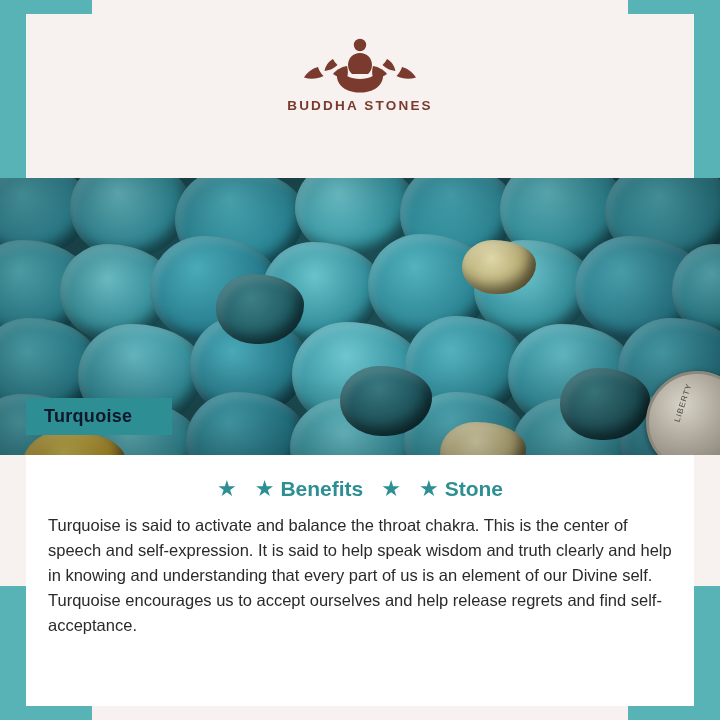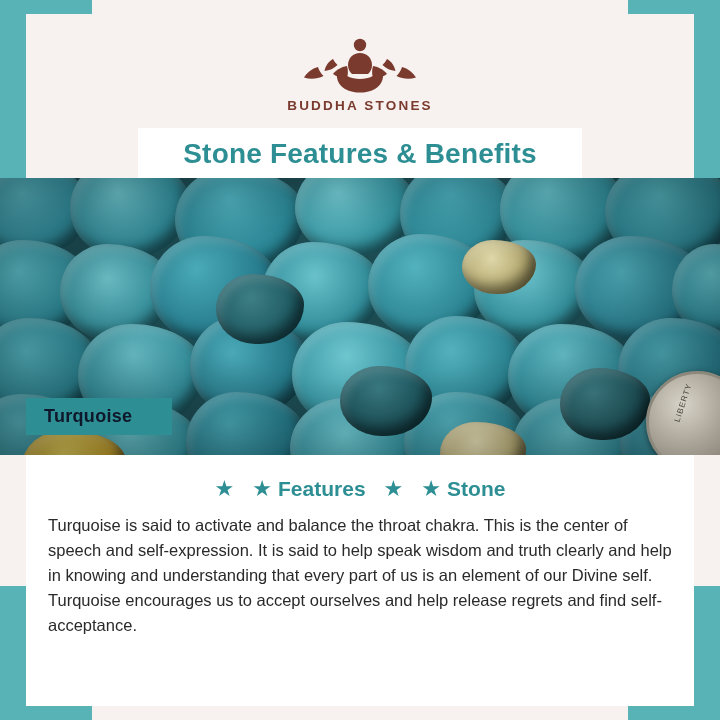--- a/index.html
+++ b/index.html
@@ -253,23 +253,20 @@
           <path d="M88 34c6 1 11 4 14 8-4 3-9 4.5-14 4-1.2-3.8-1.2-8 0-12z"></path>
           <path d="M75 47c-9 0-17-4-22-10-3 8 0 16 7 20 5 2.8 10 3.6 15 3.6s10-.8 15-3.6c7-4 10-12 7-20-5 6-13 10-22 10z"></path>
           <path d="M48 27c-4.5 2.5-7.5 7-8.5 12 5-0.5 9.5-2.5 13-6-1.8-1.8-3.4-3.8-4.5-6z"></path>
           <path d="M102 27c4.5 2.5 7.5 7 8.5 12-5-0.5-9.5-2.5-13-6 1.8-1.8 3.4-3.8 4.5-6z"></path>
           <path d="M33 35c-6 1.5-11 5.5-14 10.5 6.5 2 13.5 1.5 19.5-1.5-2.6-2.5-4.5-5.6-5.5-9z"></path>
           <path d="M117 35c6 1.5 11 5.5 14 10.5-6.5 2-13.5 1.5-19.5-1.5 2.6-2.5 4.5-5.6 5.5-9z"></path>
         </g>
       </svg>
       <div class="brand-name">BUDDHA STONES</div>
     </div>
-    <div class="title-bar">
-      <div class="title">Stone Features &amp; Benefits</div>
-    </div>
   </div>
 
   <div class="photo">
     <div class="photo-canvas">
       <div class="stone" style="left:-20px;top:-14px;width:110px;height:92px;background:radial-gradient(circle at 38% 32%, #59b8c4, #2f8c9c 60%, #1d5f6b);"></div>
       <div class="stone" style="left:70px;top:-20px;width:120px;height:100px;background:radial-gradient(circle at 40% 35%, #6ec7d0, #2e8a98 60%, #1b5a66);"></div>
       <div class="stone" style="left:175px;top:-10px;width:130px;height:104px;background:radial-gradient(circle at 42% 30%, #4fb0bd, #27808f 62%, #174f5a);"></div>
       <div class="stone" style="left:295px;top:-18px;width:120px;height:96px;background:radial-gradient(circle at 36% 34%, #6fc5cd, #318f9b 60%, #1d5b66);"></div>
       <div class="stone" style="left:400px;top:-14px;width:115px;height:100px;background:radial-gradient(circle at 44% 30%, #49a8b6, #2b8593 62%, #174d57);"></div>
       <div class="stone" style="left:500px;top:-20px;width:125px;height:104px;background:radial-gradient(circle at 38% 32%, #66c0c9, #2e8c99 60%, #1b5864);"></div>
@@ -315,21 +312,21 @@
     <div class="stone-label">Turquoise</div>
   </div>
 
   <div class="content">
     <div class="benefits">
       <div class="benefit">
         <span class="star">★</span>
       </div>
       <div class="benefit">
         <span class="star">★</span>
-        <span class="benefit-label">Features</span>
+        <span class="benefit-label">Benefits</span>
       </div>
       <div class="benefit">
         <span class="star">★</span>
       </div>
       <div class="benefit">
         <span class="star">★</span>
         <span class="benefit-label">Stone</span>
       </div>
     </div>
     <div class="body-text">Turquoise is said to activate and balance the throat chakra. This is the center of speech and self-expression. It is said to help speak wisdom and truth clearly and help in knowing and understanding that every part of us is an element of our Divine self. Turquoise encourages us to accept ourselves and help release regrets and find self-acceptance.</div>

